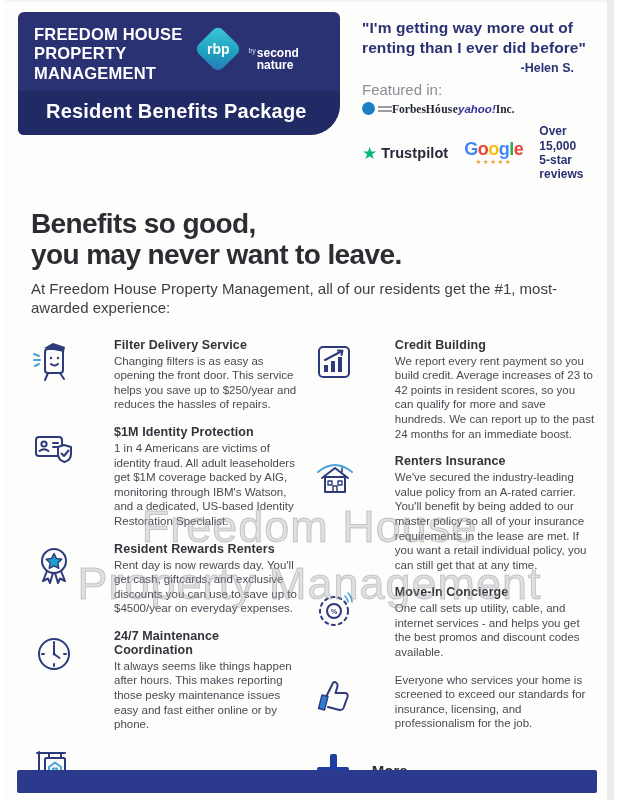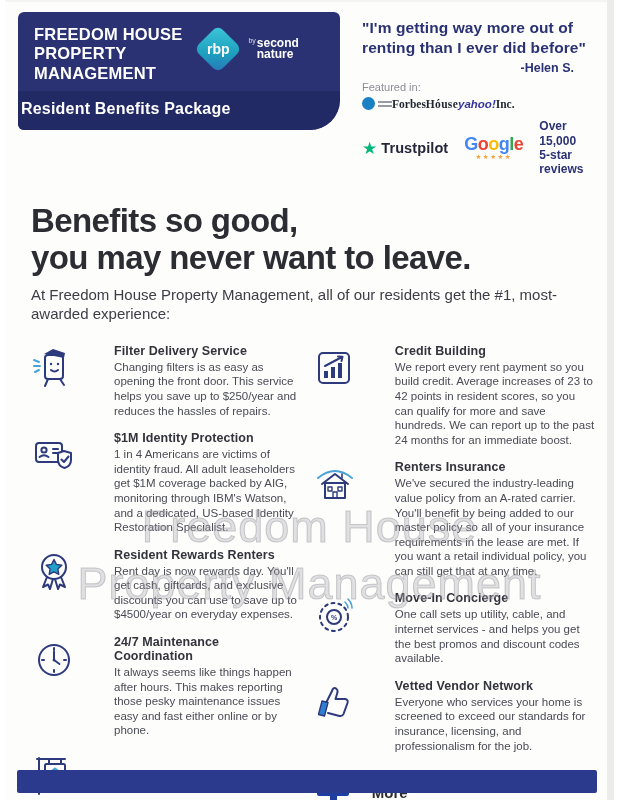--- a/index.html
+++ b/index.html
@@ -14,49 +14,49 @@
 
   
   .header-row { display:flex; align-items:flex-start; }
   .brand-box {
     width:322px; background:#2b3274; color:#fff;
     border-radius:6px 6px 30px 6px; overflow:hidden;
   }
   .brand-top { display:flex; align-items:flex-start; padding:13px 12px 8px 16px; }
   .company-name { font-size:16.5px; font-weight:bold; line-height:1.18; letter-spacing:.2px; }
   .company-name span { display:block; }
-  .logo-cluster { display:flex; align-items:center; margin-left:14px; margin-top:2px; }
+  .logo-cluster { display:flex; align-items:flex-end; margin-left:14px; margin-top:2px; }
   .rbp-diamond {
     position:relative; width:44px; height:44px; flex:0 0 auto;
   }
   .rbp-diamond .diamond {
     position:absolute; left:5px; top:5px; width:34px; height:34px;
     background:linear-gradient(135deg,#3ec8da 0%,#1d9fbe 60%,#2b74b8 100%);
     transform:rotate(45deg); border-radius:7px;
   }
   .rbp-diamond .rbp-text {
     position:absolute; inset:0; display:flex; align-items:center; justify-content:center;
     font-size:14px; font-weight:bold; color:#fff;
   }
   .secondnature { margin-left:8px; line-height:.95; white-space:nowrap; }
   .secondnature .by { font-size:7px; vertical-align:top; opacity:.8; margin-right:1px; }
   .secondnature .sn { font-size:12px; font-weight:bold; display:inline-block; text-align:left; }
   .secondnature .sn span { display:block; }
   .brand-banner {
-    background:#222a66; padding:9px 16px 12px 3px;
+    background:#222a66; padding:9px 16px 12px 28px;
     border-radius:0 0 30px 4px;
-    font-size:16px; font-weight:bold; letter-spacing:.2px;
+    font-size:20px; font-weight:bold; letter-spacing:.2px;
   }
 
   
   .proof-col { flex:1; padding:6px 2px 0 22px; }
   .quote { color:#2b3274; font-weight:bold; font-size:15.5px; line-height:1.3; letter-spacing:.1px; }
   .quote span { display:block; }
   .attribution { color:#2b3274; font-weight:bold; font-size:12.5px; text-align:right; margin:3px 24px 6px 0; }
-  .featured-label { color:#8c8c96; font-size:11px; margin-bottom:4px; }
+  .featured-label { color:#8c8c96; font-size:15px; margin-bottom:4px; }
   .logo-row { display:flex; align-items:center; gap:0; }
   .usatoday { display:flex; align-items:center; gap:3px; }
   .usatoday .dot { width:13px; height:13px; border-radius:50%; background:#1a80c4; }
   .usatoday .lines { display:flex; flex-direction:column; gap:2px; }
   .usatoday .lines i { display:block; width:14px; height:2px; background:#9a9aa2; }
   .press { color:#1f2430; }
   .press.forbes { font-family:"Liberation Serif", serif; font-weight:bold; font-size:11.5px; }
   .press.housebeautiful { font-family:"Liberation Serif", serif; font-weight:bold; font-size:11.5px; letter-spacing:.3px; }
   .press.yahoo { font-weight:bold; font-style:italic; font-size:11.5px; color:#34349b; }
   .press.inc { font-family:"Liberation Serif", serif; font-weight:bold; font-size:11.5px; }
@@ -64,21 +64,21 @@
   .trustpilot { display:flex; align-items:center; gap:4px; }
   .tp-star { color:#00b67a; font-size:17px; line-height:1; }
   .tp-name { font-size:14.5px; font-weight:bold; color:#26263a; letter-spacing:.1px; }
   .google-block { text-align:center; }
   .google-word { font-size:18px; font-weight:bold; letter-spacing:-.5px; line-height:1; }
   .google-stars { color:#f0a43b; font-size:6.5px; letter-spacing:1.5px; line-height:1; margin-top:1px; }
   .reviews { color:#2b3274; font-weight:bold; font-size:12px; line-height:1.2; }
   .reviews span { display:block; }
 
   
-  .headline { margin:26px 0 0 13px; color:#2c2c33; font-weight:800; font-size:33px; line-height:1.12; letter-spacing:-.6px; }
+  .headline { margin:26px 0 0 13px; color:#2c2c33; font-weight:800; font-size:28px; line-height:1.12; letter-spacing:-.6px; }
   .headline span { display:block; }
   .intro { margin:8px 0 0 13px; width:578px; color:#3d3d46; font-size:15px; line-height:1.3; }
 
   
   .benefits { display:flex; margin:20px 0 0 13px; gap:10px; }
   .col-left { width:282px; }
   .col-right { width:300px; }
   .benefit { display:flex; margin-bottom:13px;gap:24px; }
   .b-icon { width:46px; flex:0 0 46px; margin-right:13px; padding-top:2px; }
   .b-text { flex:1; padding-right:4px; }
@@ -345,21 +345,20 @@
         </div>
 
         <div class="benefit">
           <div class="b-icon">
             <svg width="46" height="46" viewBox="0 0 46 46" fill="none" stroke="#2d3a7c" stroke-width="2" stroke-linecap="round" stroke-linejoin="round">
               <path d="M14 22 L20 10 Q21 6 24 7.5 Q26.5 9 25 13 L23.5 18 L33 18 Q36.5 18.5 35.5 22 L31.5 33 Q30.5 35.5 27.5 35 L16 32"></path>
               <path d="M10 20 L16 21.5 L12.5 35 L6.5 33.5 Z" fill="#2e7fd0" stroke="#2d3a7c" stroke-width="1.4"></path>
             </svg>
           </div>
           <div class="b-text">
-            <div class="b-title">Vetted Vendor Network</div>
             <div class="b-desc">Everyone who services your home is screened to exceed our standards for insurance, licensing, and professionalism for the job.</div>
           </div>
         </div>
 
         <div class="more-row">
           <div class="plus-icon"></div>
           <div class="more-label">More</div>
         </div>
 
       </div>

